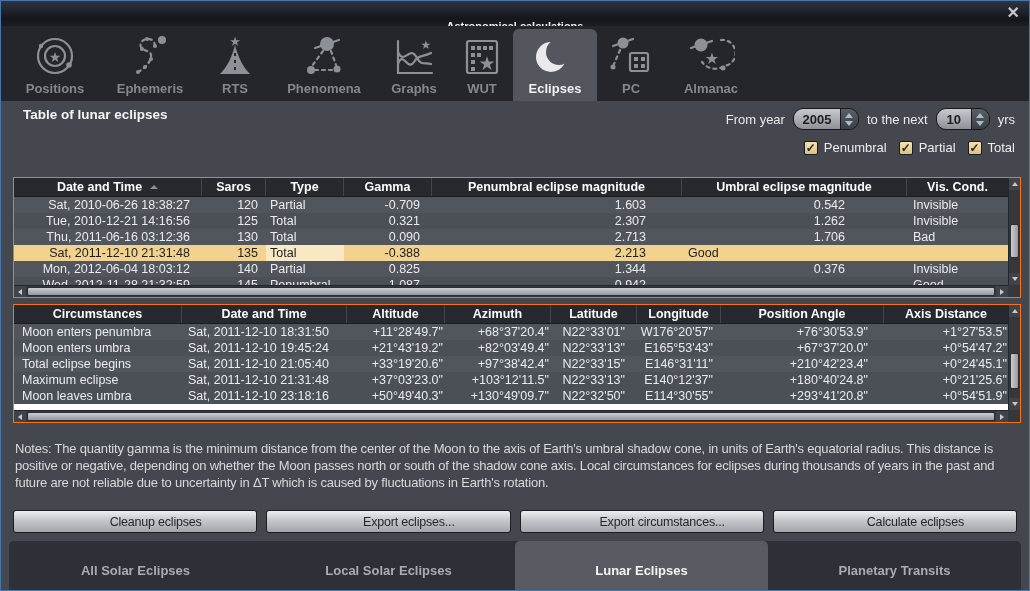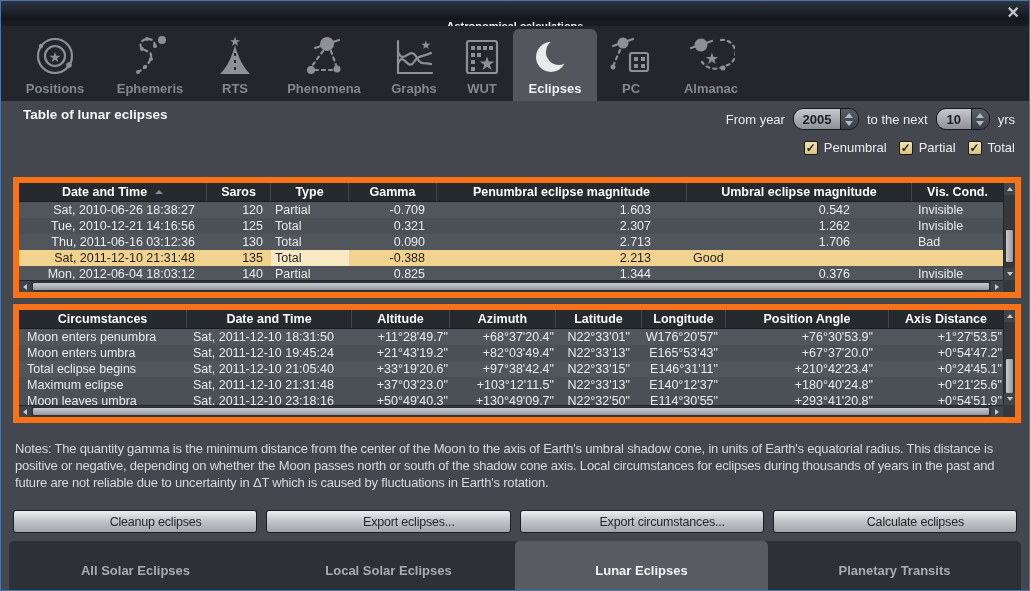--- a/index.html
+++ b/index.html
@@ -39,22 +39,22 @@
     border-bottom:5px solid #a9bdc7;}
   .tri-down{width:0;height:0;border-left:4px solid transparent;border-right:4px solid transparent;
     border-top:5px solid #a9bdc7;}
   .filterrow{position:absolute;right:14px;top:139px;display:flex;align-items:center;gap:12px;
     color:#eceef0;font-size:13px;}
   .filter{display:flex;align-items:center;gap:6px;}
   .checkbox{width:14px;height:14px;background:linear-gradient(#f3e3b2,#dcc27e);
     border:1px solid #1c1d20;border-radius:2px;color:#26261c;font-size:12px;line-height:13px;
     text-align:center;font-weight:bold;box-sizing:border-box;}
   
-  .table{position:absolute;left:12px;width:1008px;background:#701a75;
-    border:6px solid #f97316;box-sizing:border-box;}
+  .table{position:absolute;left:12px;width:1008px;background:#ffffff;
+    border:1px solid #f97316;box-sizing:border-box;}
   #t1{top:176px;height:121px;} #t2{top:303px;height:119px;}
   .thead{display:flex;height:19px;background:#26292e;border-bottom:1px solid #1a1c20;
     padding-right:12px;box-sizing:border-box;}
   .hcell{display:flex;align-items:center;justify-content:center;color:#fbfcfd;font-weight:bold;
     font-size:12.5px;border-right:1px solid #41454c;box-sizing:border-box;white-space:nowrap;overflow:hidden;}
   .sortind{width:0;height:0;margin-left:8px;border-left:4px solid transparent;
     border-right:4px solid transparent;border-bottom:4px solid #8a8e94;}
   .tbody{position:absolute;left:0;right:12px;top:19px;bottom:12px;overflow:hidden;}
   .trow{display:flex;height:16px;background:#51555c;}
   .trow.alt{background:#4b4f56;}

